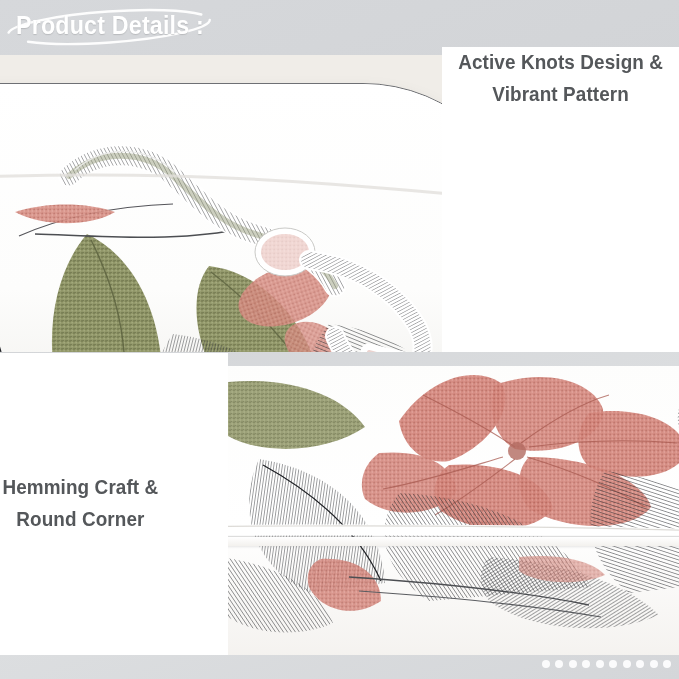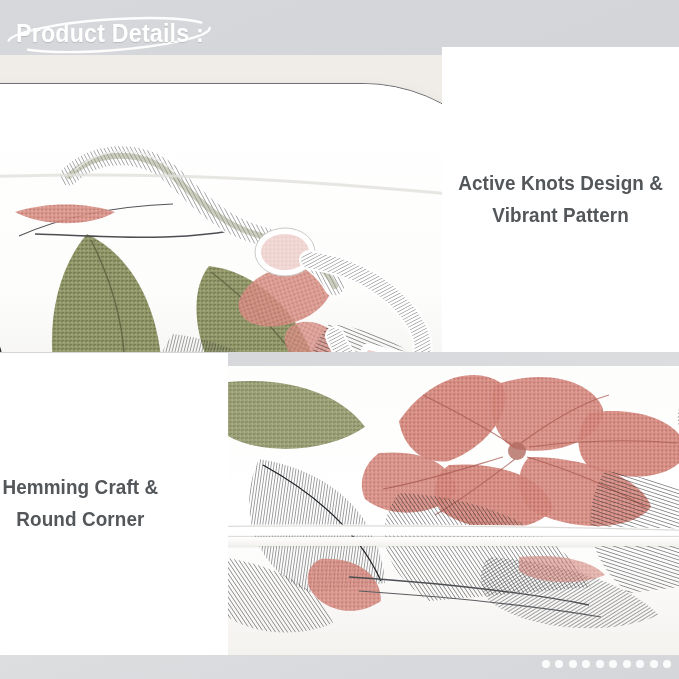--- a/index.html
+++ b/index.html
@@ -6,21 +6,21 @@
   html, body { width:679px; height:679px; }
   body {
     font-family: "Liberation Sans", sans-serif;
     background: linear-gradient(160deg, #d6d8db 0%, #d2d4d7 35%, #dcdee0 70%, #d4d6d9 100%);
     position:relative;
     overflow:hidden;
   }
 
   
   .header {
-    position:absolute; left:0; top:0; width:300px; height:56px; z-index:40;margin-top:8px;
+    position:absolute; left:0; top:0; width:300px; height:56px; z-index:40;
   }
   .header-title {
     position:absolute; left:16px; top:11px;
     font-size:25px; font-weight:bold; color:#ffffff;
     letter-spacing:.2px;
     transform: scaleX(.93);
     transform-origin: left center;
     white-space:nowrap;
     text-shadow: 0 1px 1px rgba(150,152,156,.45);
   }
@@ -66,21 +66,21 @@
   .hem-line {
     position:absolute; left:0; right:0; top:176px; height:9px;
     background:linear-gradient(#ffffff, #f3f1ee);
     box-shadow: 0 -1px 1px rgba(150,150,150,.30), 0 1px 2px rgba(160,160,160,.25);
   }
 
   
   .panel-right {
     position:absolute; left:442px; top:47px; width:237px; height:305px;
     background:#ffffff; z-index:20;
-    display:flex; align-items:center; justify-content:center;
+    display:flex; justify-content:center;
   }
   .panel-left {
     position:absolute; left:0; top:353px; width:228px; height:302px;
     background:#ffffff; z-index:20;
     display:flex; align-items:center; justify-content:flex-start;
   }
   .caption {
     font-size:19.5px; font-weight:bold; color:#54575a;
     text-align:center; line-height:1.62; letter-spacing:.1px;
     transform:scaleX(.97);

